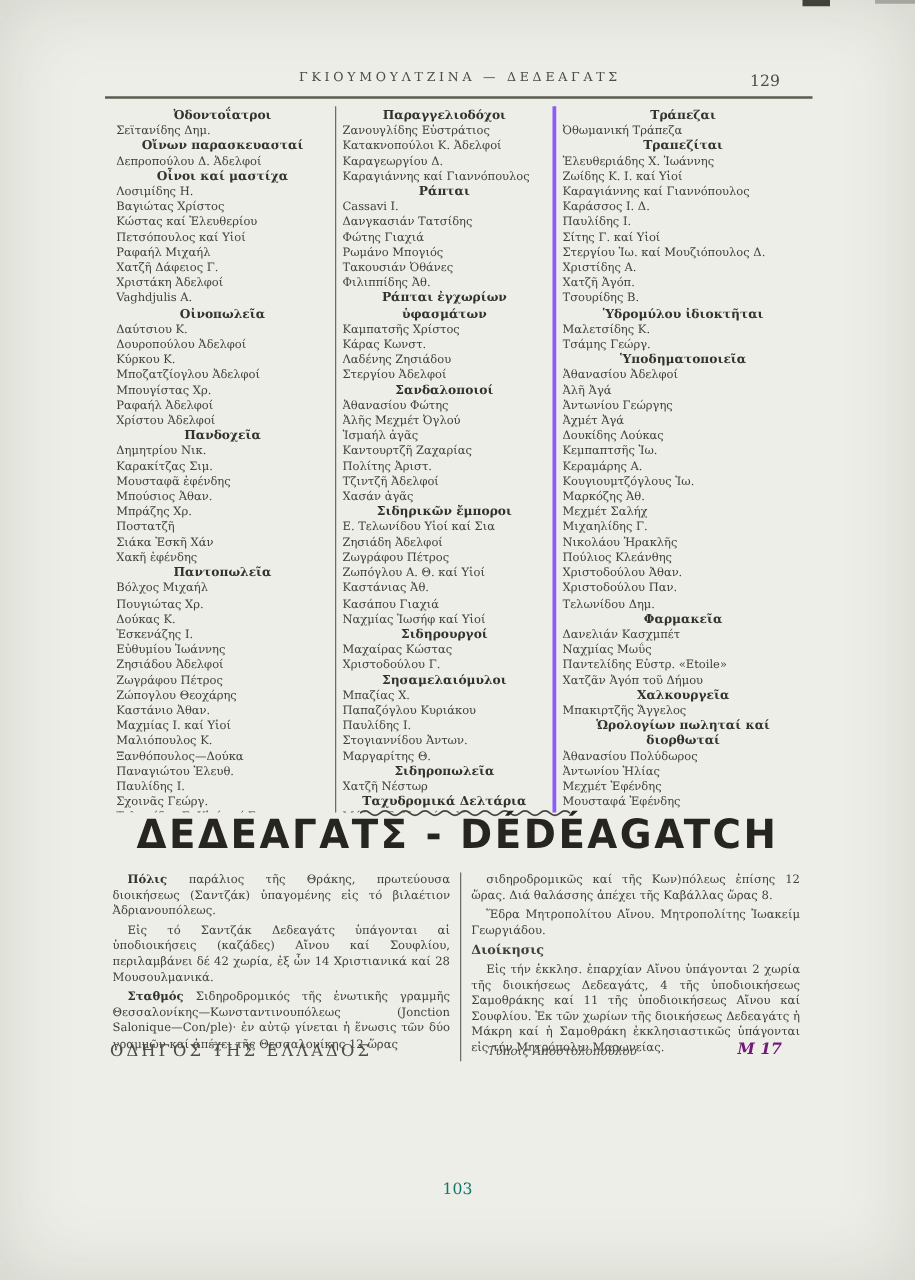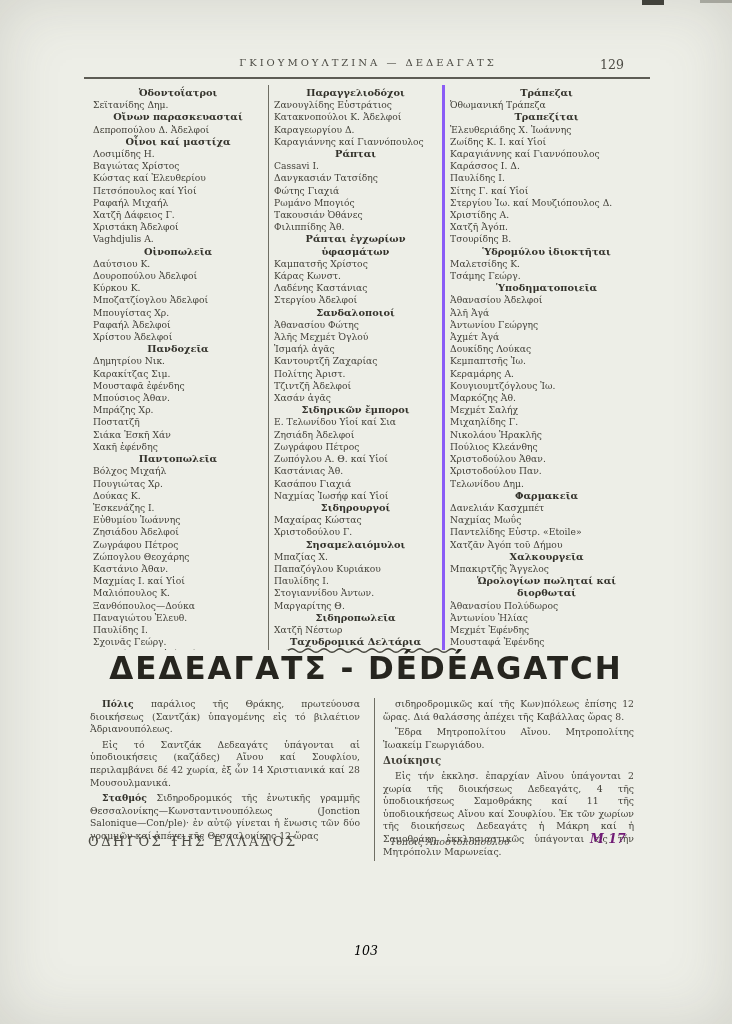--- a/index.html
+++ b/index.html
@@ -27,32 +27,32 @@
   .sec-h{font-weight:bold;text-align:center;font-size:9.8px;line-height:12.2px;color:#33322b;}
   .entry{font-size:9.2px;line-height:12.2px;white-space:nowrap;overflow:hidden;color:#413f37;}
 
   .wavy{position:absolute;top:640px;left:288px;width:170px;height:9px;}
 
   .feature-title{position:absolute;top:650px;left:0;width:732px;text-align:center;
     font-family:"DejaVu Sans",sans-serif;font-weight:bold;font-size:31px;letter-spacing:2px;color:#26251f;
     transform:scaleY(1.04);}
 
   .article{position:absolute;top:698px;left:88px;width:560px;display:flex;}
-  .acol{padding:0 14px 0 2px;}
+  .acol{padding:0 8px 0 2px;}
   .acol-left{flex:0 0 270px;border-right:1px solid #6f6e64;}
   .acol-right{flex:1;padding-left:8px;}
   .article p{margin:0 0 3px 0;font-size:9.3px;line-height:12.6px;text-align:justify;text-indent:12px;color:#413f37;}
   .article p b{font-weight:bold;color:#33322b;}
   .article .a-head{font-weight:bold;text-align:left;font-size:10.2px;margin:2px 0 3px 0;text-indent:0;}
 
   .footer-left{position:absolute;top:834px;left:88px;font-size:13px;letter-spacing:2.5px;color:#4c4b44;}
   .footer-printer{position:absolute;top:836px;left:390px;font-size:9.5px;font-style:italic;color:#4c4b44;}
   .footer-mark{position:absolute;top:831px;left:590px;font-size:12.5px;font-style:italic;font-weight:bold;color:#701a75;}
   .bottom-pagenum{position:absolute;top:943px;left:0;width:732px;text-align:center;
-    font-size:12.5px;font-style:italic;color:#000000;}
+    font-size:12.5px;color:#0f766e;}
 </style>
 </head>
 <body>
 
 <div class="page">
 
   <div class="artifact-top"></div>
   <div class="artifact-top2"></div>
 
   <div class="running-head">ΓΚΙΟΥΜΟΥΛΤΖΙΝΑ — ΔΕΔΕΑΓΑΤΣ</div>
@@ -118,21 +118,21 @@
         <div class="sec-h">Ράπται</div>
         <div class="entry">Cassavi I.</div>
         <div class="entry">Δανγκασιάν Τατσίδης</div>
         <div class="entry">Φώτης Γιαχιά</div>
         <div class="entry">Ρωμάνο Μπογιός</div>
         <div class="entry">Τακουσιάν Ὀθάνες</div>
         <div class="entry">Φιλιππίδης Ἀθ.</div>
         <div class="sec-h">Ράπται ἐγχωρίων ὑφασμάτων</div>
         <div class="entry">Καμπατσῆς Χρίστος</div>
         <div class="entry">Κάρας Κωνστ.</div>
-        <div class="entry">Λαδένης Καστάνιας</div>
+        <div class="entry">Λαδένης Ζησιάδου</div>
         <div class="entry">Στεργίου Ἀδελφοί</div>
         <div class="sec-h">Σανδαλοποιοί</div>
         <div class="entry">Ἀθανασίου Φώτης</div>
         <div class="entry">Ἀλῆς Μεχμέτ Ὀγλού</div>
         <div class="entry">Ἰσμαήλ ἀγᾶς</div>
         <div class="entry">Καντουρτζῆ Ζαχαρίας</div>
         <div class="entry">Πολίτης Ἀριστ.</div>
         <div class="entry">Τζιντζῆ Ἀδελφοί</div>
         <div class="entry">Χασάν ἀγᾶς</div>
         <div class="sec-h">Σιδηρικῶν ἔμποροι</div>

